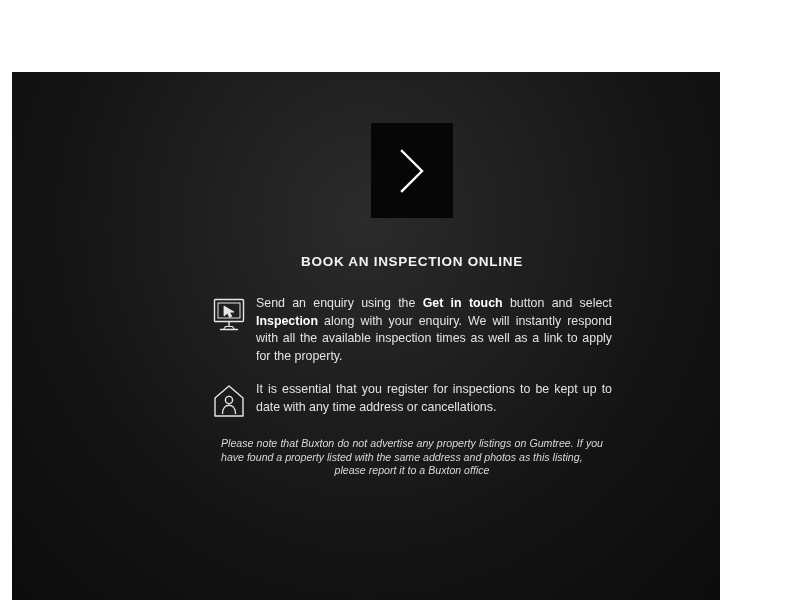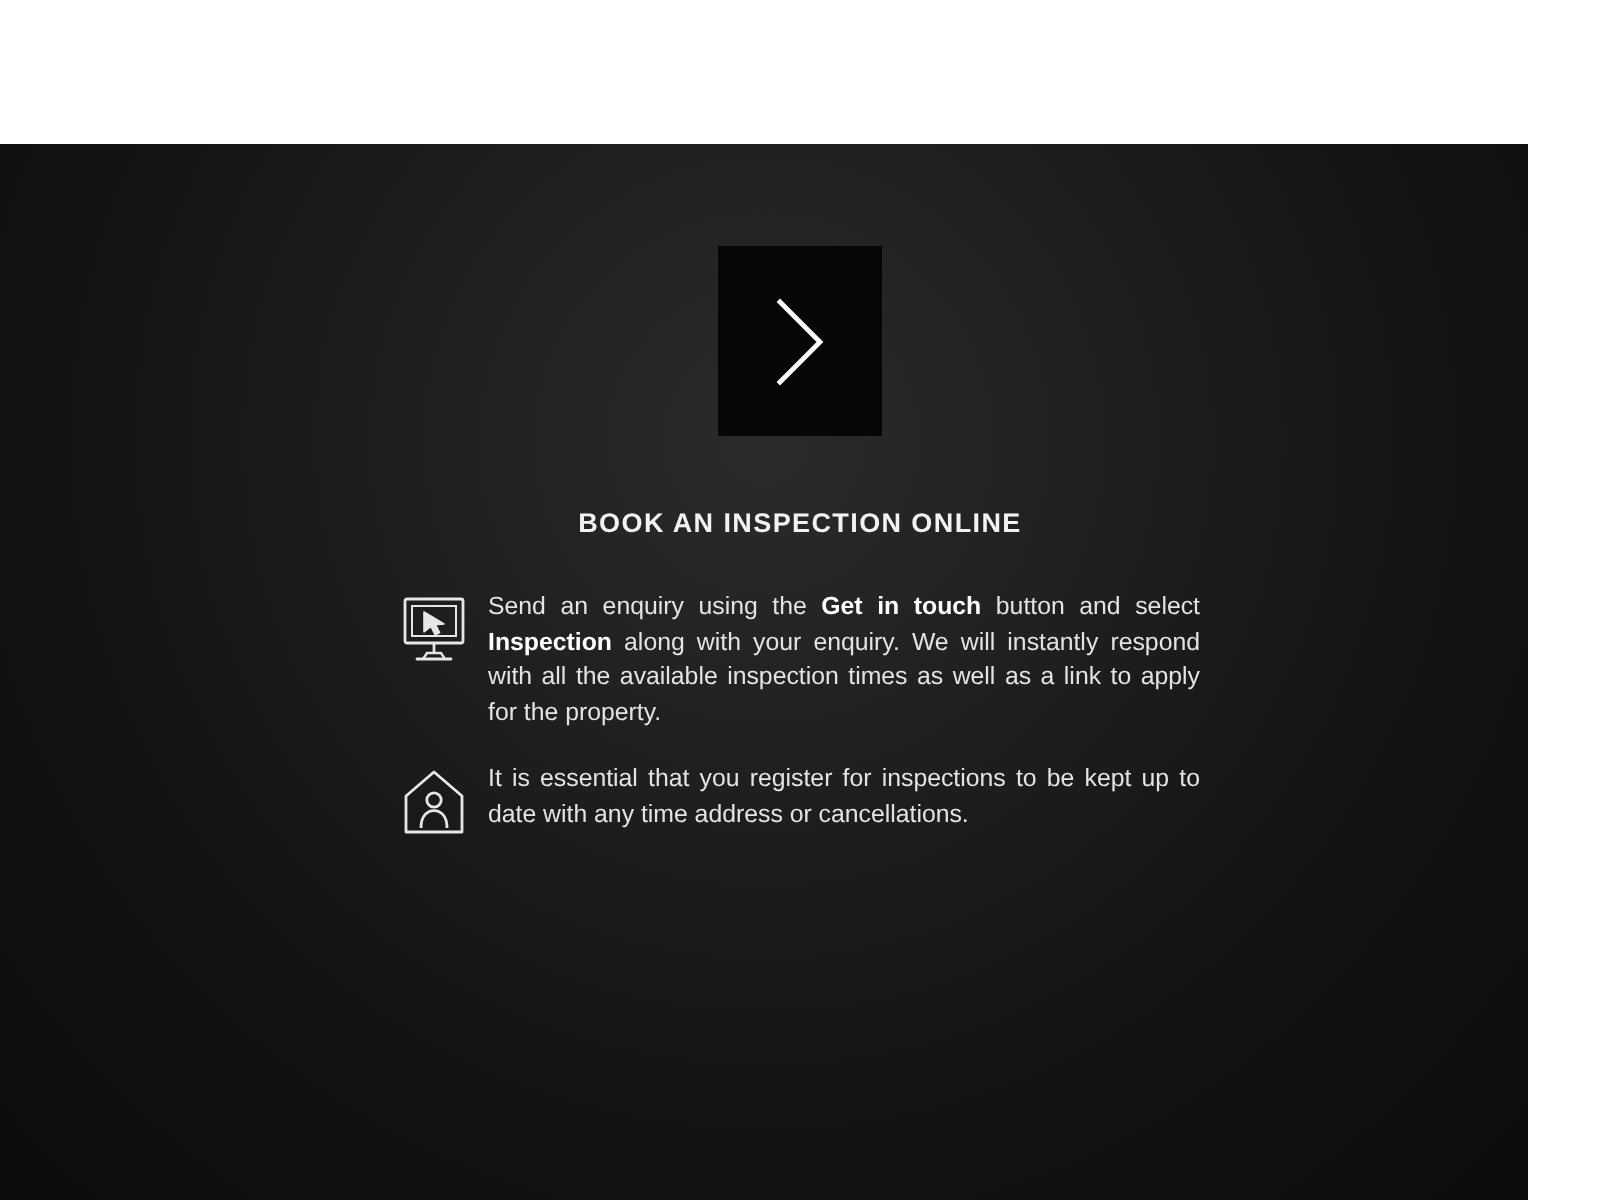--- a/index.html
+++ b/index.html
@@ -14,23 +14,23 @@
   .page {
     position: relative;
     width: 800px;
     height: 600px;
     background: #ffffff;
     overflow: hidden;
   }
 
   .banner {
     position: absolute;
-    left: 0;
+    left: 12px;
     top: 72px;
-    width: 764px;
+    width: 708px;
     height: 528px;
     background: radial-gradient(ellipse at 50% 28%, #2b2b2b 0%, #1d1d1d 38%, #141414 62%, #0c0c0c 100%);
     background-color: #161616;
   }
 
   .content {
     position: absolute;
     left: 0;
     top: 0;
     width: 800px;
@@ -154,16 +154,20 @@
               <path d="M10.5 31 C10.5 24.5 14 22.3 17 22.3 C20 22.3 23.5 24.5 23.5 31" fill="none" stroke="#e6e6e6" stroke-width="1.4"></path>
             </svg>
           </div>
           <div class="block-text">
             <span>It is essential that you register for inspections to be kept up to date with any time address or cancellations.</span>
           </div>
         </div>
 
       </div>
 
+      <div class="disclaimer">
+        <span>Please note that Buxton do not advertise any property listings on Gumtree. If you have found a property listed with the same address and photos as this listing,</span>
+        <span class="last-line">please report it to a Buxton office</span>
+      </div>
 
     </div>
   </div>
 </div>
 
 </body></html>

